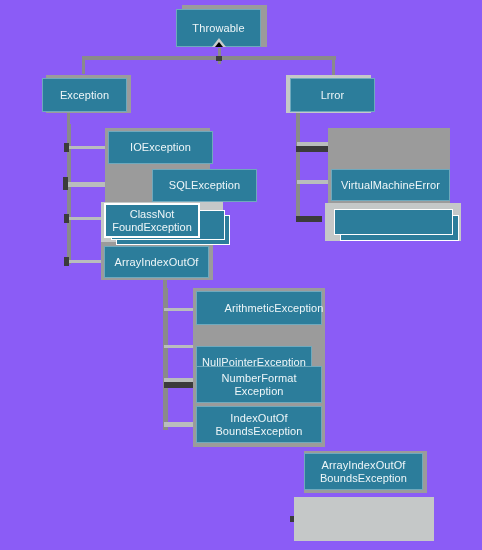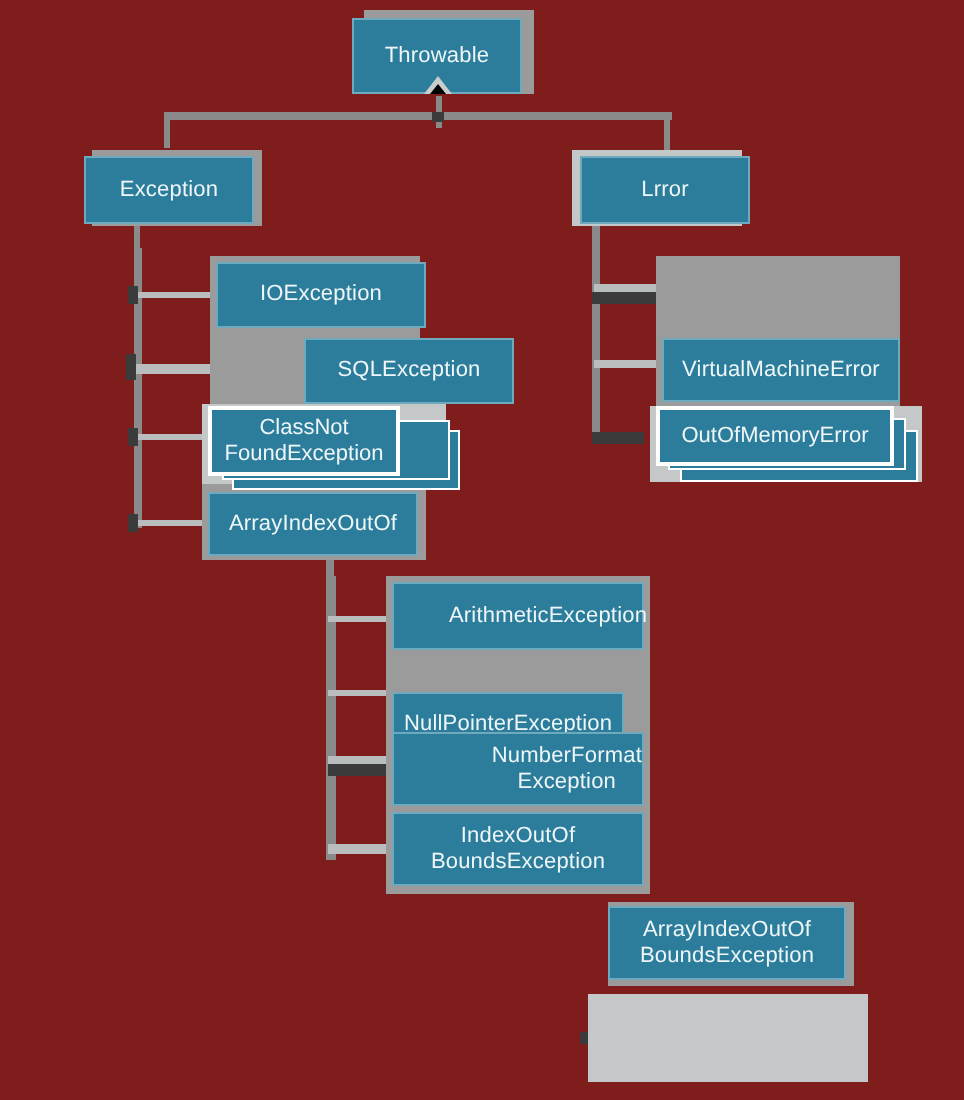--- a/index.html
+++ b/index.html
@@ -4,21 +4,21 @@
 <style>
   html, body {
     margin: 0;
     padding: 0;
     background: #000000;
   }
   #diagram {
     position: relative;
     width: 482px;
     height: 550px;
-    background: #7f1d1d;
+    background: #8b5cf6;
     overflow: hidden;
     font-family: "Liberation Sans", sans-serif;
   }
 
   
   .conn {
     position: absolute;
     background: #8a8a8a;
   }
   .conn.light { background: #b9bdbd; }
@@ -179,37 +179,34 @@
 
   <div class="plate" style="left:328px; top:166px; width:122px; height:38px;"></div>
   <div class="node" style="left:331px; top:169px; width:119px; height:32px;">
     <span class="label">VirtualMachineError</span>
   </div>
 
   <div class="plate pale" style="left:325px; top:203px; width:136px; height:38px;"></div>
   <div class="stackwrap" style="left:328px; top:203px; width:140px; height:38px;">
     <div class="sheet" style="left:12px; top:12px; width:119px; height:26px;"></div>
     <div class="sheet" style="left:6px; top:6px; width:119px; height:26px;"></div>
-    <div class="front" style="left:0px; top:0px; width:119px; height:30px;">
-      <span class="label">OutOfMemoryError</span>
-    </div>
   </div>
 
   <div class="plate" style="left:193px; top:288px; width:132px; height:40px;"></div>
   <div class="node" style="left:196px; top:291px; width:126px; height:34px;padding-left:30px;">
     <span class="label">ArithmeticException</span>
   </div>
 
   <div class="plate" style="left:193px; top:327px; width:132px; height:40px;"></div>
   <div class="node" style="left:196px; top:346px; width:116px; height:33px;">
     <span class="label">NullPointerException</span>
   </div>
 
   <div class="plate" style="left:193px; top:365px; width:132px; height:42px;"></div>
-  <div class="node" style="left:196px; top:366px; width:126px; height:37px;justify-content:flex-end;">
+  <div class="node" style="left:196px; top:366px; width:126px; height:37px;">
     <span class="label">NumberFormat
 Exception</span>
   </div>
 
   <div class="plate" style="left:193px; top:405px; width:132px; height:42px;"></div>
   <div class="node" style="left:196px; top:406px; width:126px; height:37px;">
     <span class="label">IndexOutOf
 BoundsException</span>
   </div>
 

